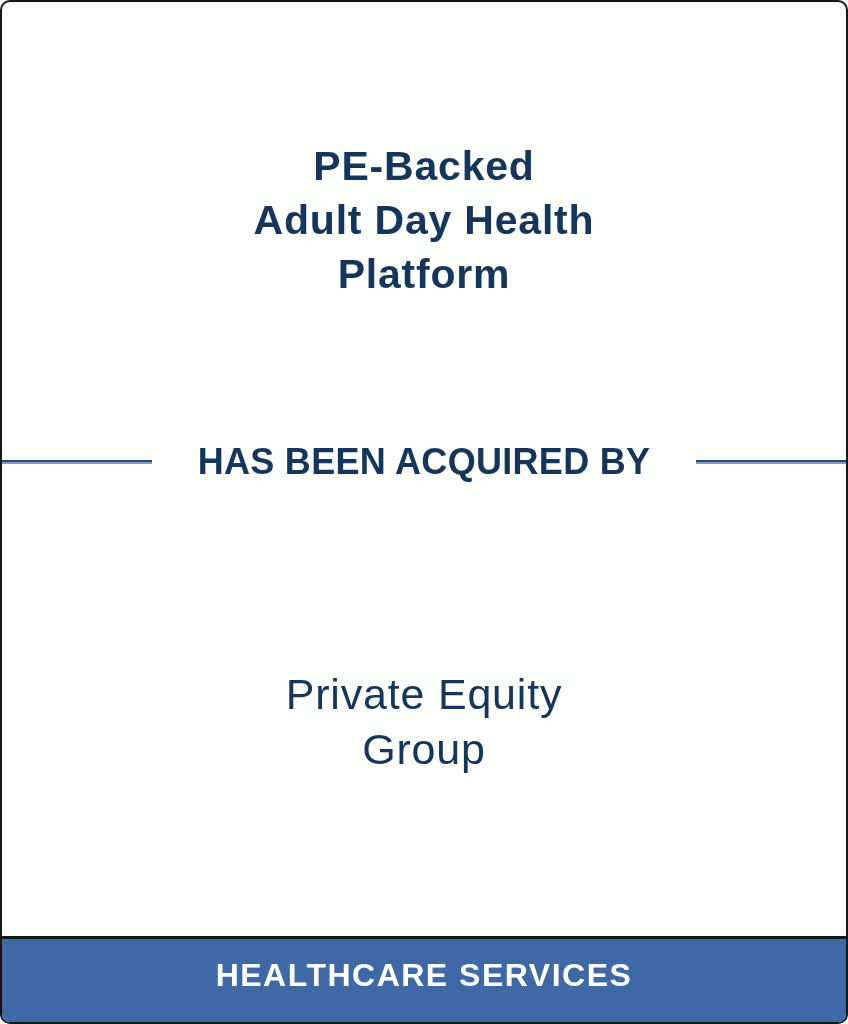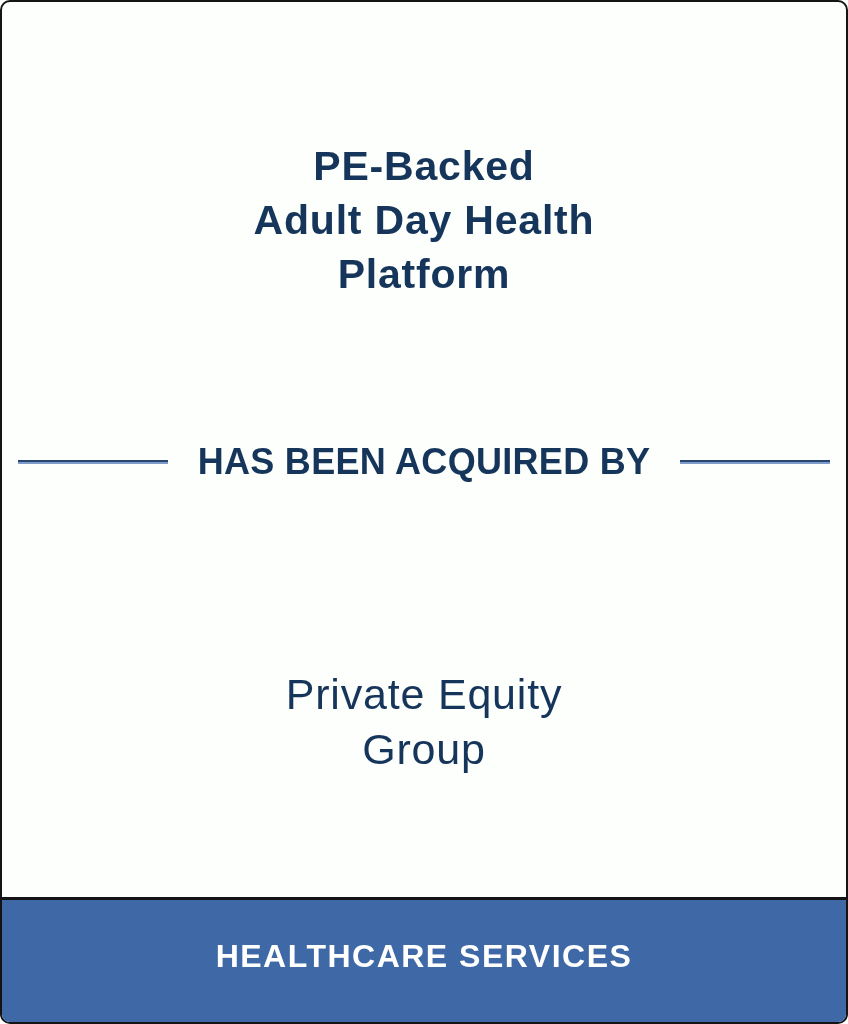--- a/index.html
+++ b/index.html
@@ -32,21 +32,21 @@
     white-space: pre-line;
   }
   .divider-row {
     position: absolute;
     top: 438px;
     left: 0;
     width: 100%;
     height: 44px;
     display: flex;
     align-items: center;
-    justify-content: center;
+    justify-content: space-between;
     gap: 30px;
   }
   .divider-line {
     flex: 0 0 auto;
     width: 150px;
     height: 4px;
     background: linear-gradient(
       to bottom,
       var(--divider-top, #27476f) 0 50%,
       var(--divider-bottom, #7e9cc9) 50% 100%
@@ -70,21 +70,21 @@
     line-height: 55px;
     letter-spacing: 0.8px;
     color: var(--navy-text, #16355a);
     white-space: pre-line;
   }
   .banner {
     position: absolute;
     left: 0;
     right: 0;
     bottom: 0;
-    height: 125px;
+    height: 86px;
     box-sizing: border-box;
     background: var(--banner-blue, #3e68a6);
     border-top: 3px solid var(--border, #141414);
     display: flex;
     align-items: center;
     justify-content: center;
     padding-bottom: 10px;
   }
   .banner-label {
     color: var(--banner-text, #ffffff);

